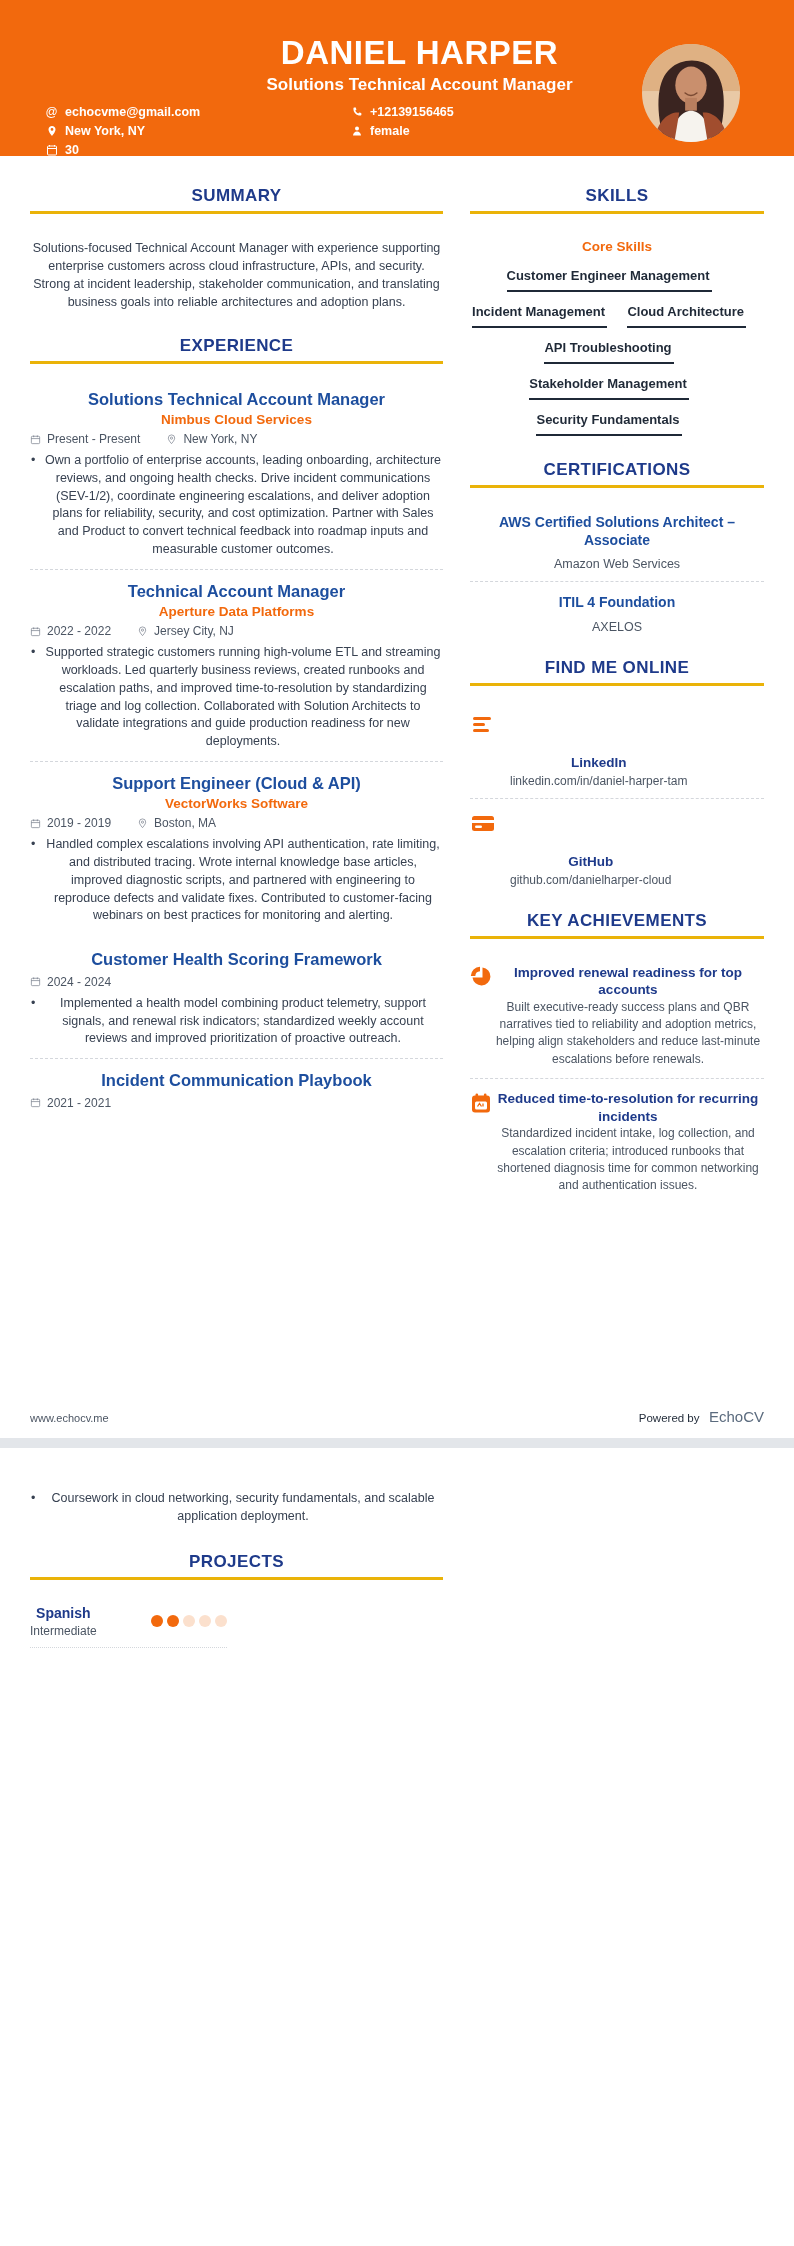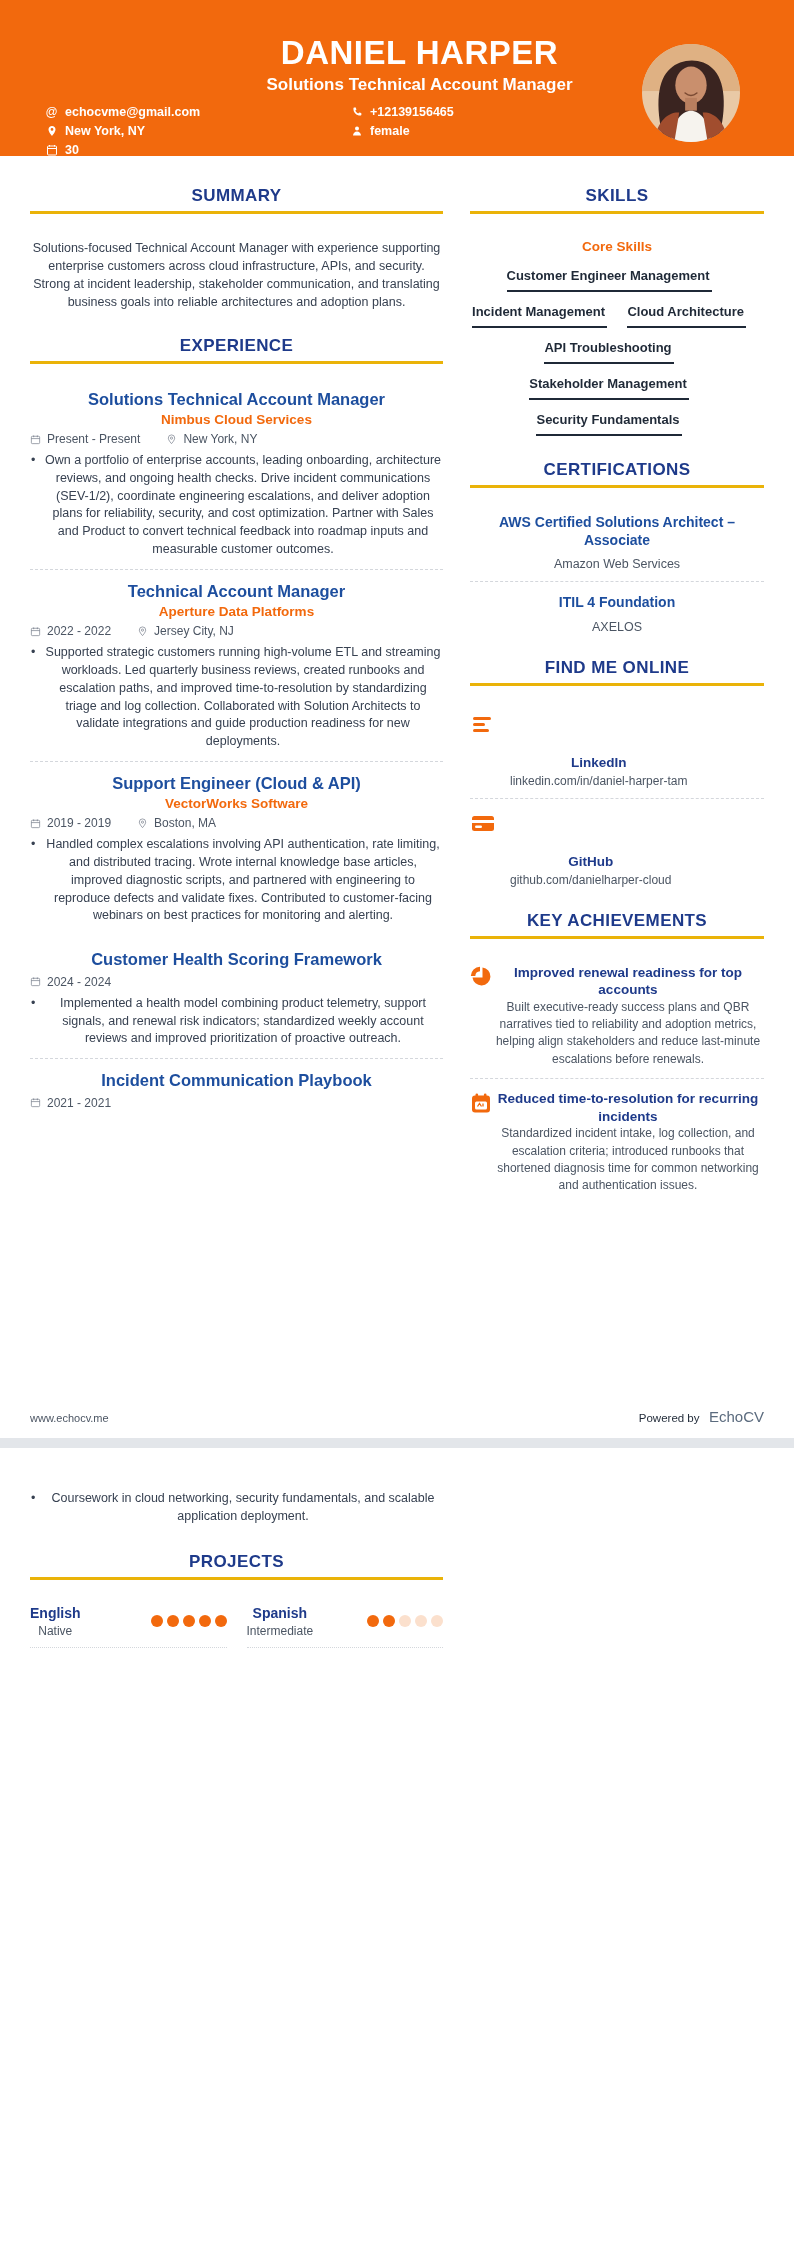--- a/index.html
+++ b/index.html
@@ -398,33 +398,20 @@
   <div class="page2-content">
     <ul class="bullets">
       <li>Coursework in cloud networking, security fundamentals, and scalable application deployment.</li>
     </ul>
 
     <div class="section" style="margin-top:26px;">
       <h2 class="sec">PROJECTS</h2>
       <div class="lang-grid">
         <div class="lang-entry">
           <div>
-            <div class="lang-name">English</div>
-            <div class="lang-level">Native</div>
-          </div>
-          <div class="dots">
-              <span class="dot filled"></span>
-              <span class="dot filled"></span>
-              <span class="dot filled"></span>
-              <span class="dot filled"></span>
-              <span class="dot filled"></span>
-            </div>
-        </div>
-        <div class="lang-entry">
-          <div>
             <div class="lang-name">Spanish</div>
             <div class="lang-level">Intermediate</div>
           </div>
           <div class="dots">
               <span class="dot filled"></span>
               <span class="dot filled"></span>
               <span class="dot"></span>
               <span class="dot"></span>
               <span class="dot"></span>
             </div>

